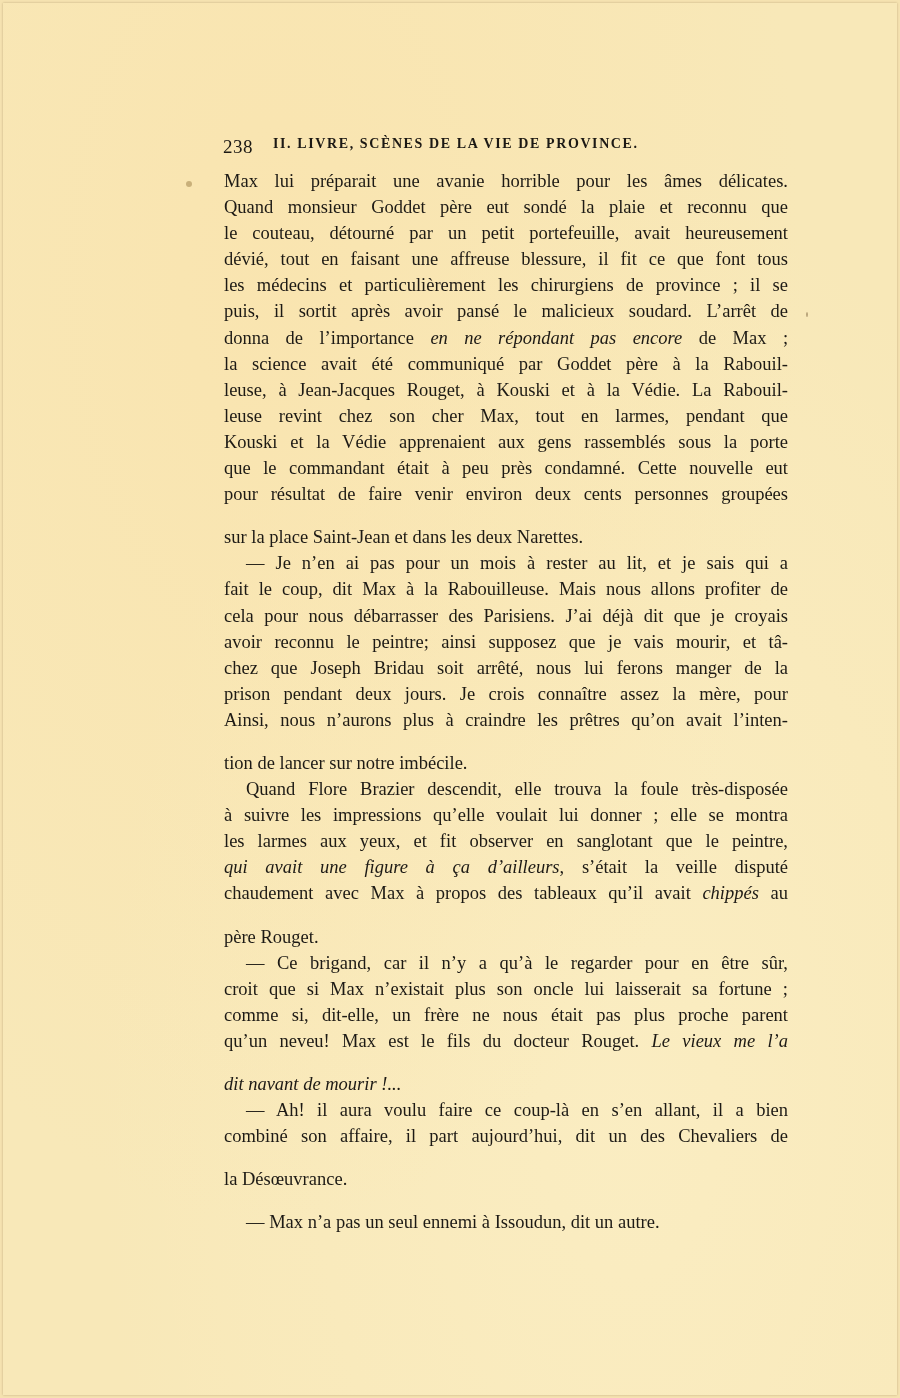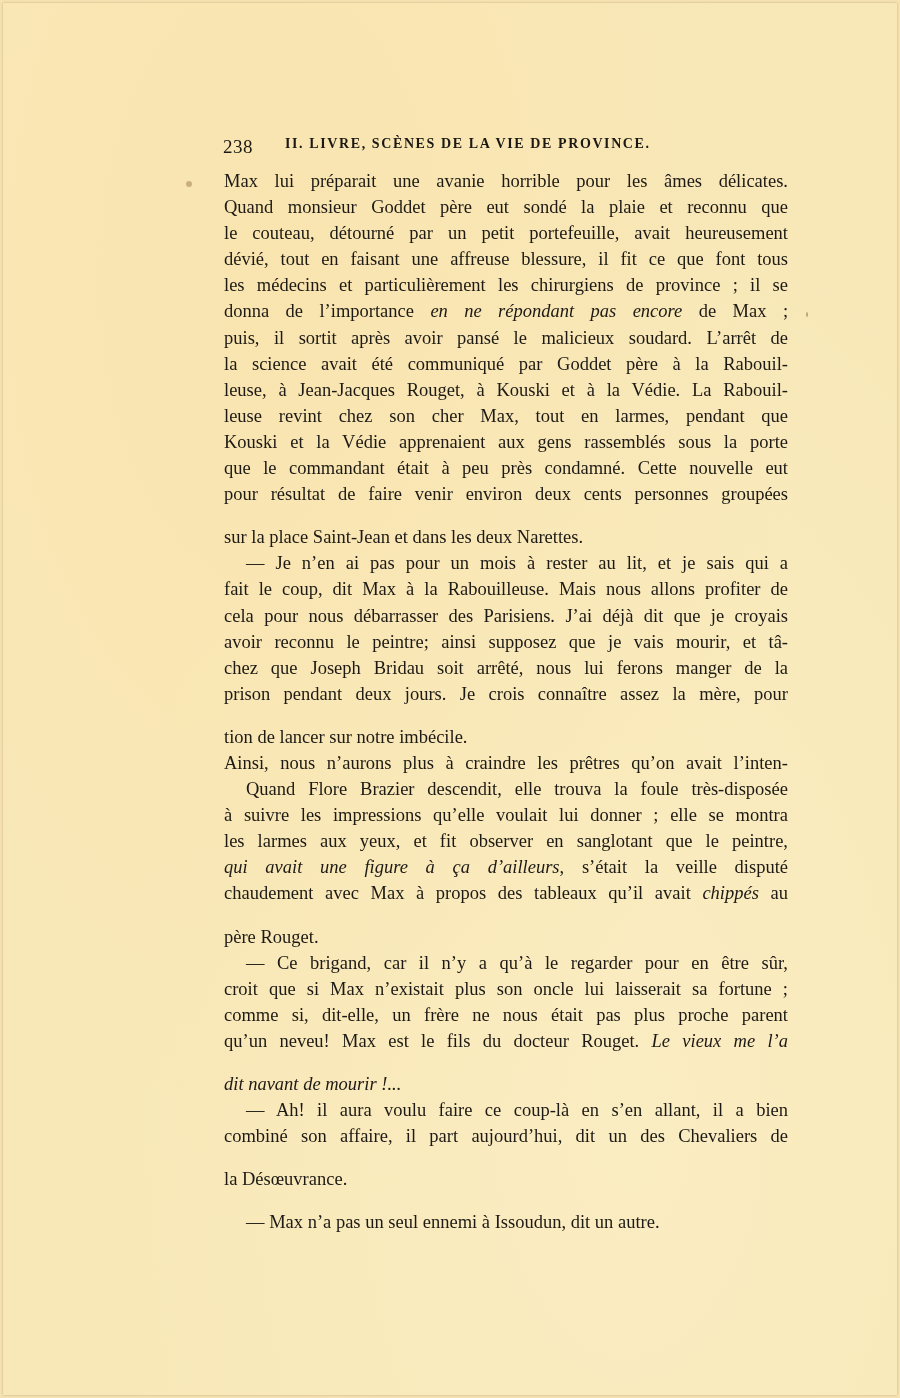--- a/index.html
+++ b/index.html
@@ -17,21 +17,21 @@
     box-shadow: 0 0 2px rgba(120,100,60,0.4);
   }
   .running-head {
     position: absolute; left: 220px; top: 133px; width: 566px;
     font-family: "Liberation Serif", serif;
     color: #1c1914;
     display: flex; align-items: flex-start;
   }
   .page-number { font-size: 19px; letter-spacing: 0.5px; }
   .head-title {
-    margin-left: 32px; font-size: 14px; font-weight: bold; letter-spacing: 1.6px;
+    margin-left: 20px; font-size: 14px; font-weight: bold; letter-spacing: 1.6px;
   }
   .text {
     position: absolute; left: 221px; top: 165px; width: 564px;
     font-family: "Liberation Serif", serif;
     font-size: 18.5px; line-height: 26.1px;
     color: #1d1a15;
   }
   .line {
     display: block; height: 26.1px; white-space: nowrap;
     text-align: justify; text-align-last: justify;
@@ -52,37 +52,37 @@
     <span class="page-number">238</span>
     <span class="head-title">II. LIVRE, SCÈNES DE LA VIE DE PROVINCE.</span>
   </div>
 
   <div class="text" id="body-text">
       <span class="line"><span>Max lui préparait une avanie horrible pour les âmes délicates.</span></span>
       <span class="line"><span>Quand monsieur Goddet père eut sondé la plaie et reconnu que</span></span>
       <span class="line"><span>le couteau, détourné par un petit portefeuille, avait heureusement</span></span>
       <span class="line"><span>dévié, tout en faisant une affreuse blessure, il fit ce que font tous</span></span>
       <span class="line"><span>les médecins et particulièrement les chirurgiens de province ; il se</span></span>
+      <span class="line"><span>puis, il sortit après avoir pansé le malicieux soudard. L’arrêt de</span></span>
       <span class="line"><span>donna de l’importance </span><span class="it">en ne répondant pas encore</span><span> de Max ;</span></span>
-      <span class="line"><span>puis, il sortit après avoir pansé le malicieux soudard. L’arrêt de</span></span>
       <span class="line"><span>la science avait été communiqué par Goddet père à la Rabouil-</span></span>
       <span class="line"><span>leuse, à Jean-Jacques Rouget, à Kouski et à la Védie. La Rabouil-</span></span>
       <span class="line"><span>leuse revint chez son cher Max, tout en larmes, pendant que</span></span>
       <span class="line"><span>Kouski et la Védie apprenaient aux gens rassemblés sous la porte</span></span>
       <span class="line"><span>que le commandant était à peu près condamné. Cette nouvelle eut</span></span>
       <span class="line"><span>pour résultat de faire venir environ deux cents personnes groupées</span></span>
       <span class="line last"><span>sur la place Saint-Jean et dans les deux Narettes.</span></span>
       <span class="line indent"><span>— Je n’en ai pas pour un mois à rester au lit, et je sais qui a</span></span>
       <span class="line"><span>fait le coup, dit Max à la Rabouilleuse. Mais nous allons profiter de</span></span>
       <span class="line"><span>cela pour nous débarrasser des Parisiens. J’ai déjà dit que je croyais</span></span>
       <span class="line"><span>avoir reconnu le peintre; ainsi supposez que je vais mourir, et tâ-</span></span>
       <span class="line"><span>chez que Joseph Bridau soit arrêté, nous lui ferons manger de la</span></span>
       <span class="line"><span>prison pendant deux jours. Je crois connaître assez la mère, pour</span></span>
+      <span class="line"><span>Ainsi, nous n’aurons plus à craindre les prêtres qu’on avait l’inten-</span></span>
       <span class="line last"><span>tion de lancer sur notre imbécile.</span></span>
-      <span class="line"><span>Ainsi, nous n’aurons plus à craindre les prêtres qu’on avait l’inten-</span></span>
       <span class="line indent"><span>Quand Flore Brazier descendit, elle trouva la foule très-disposée</span></span>
       <span class="line"><span>à suivre les impressions qu’elle voulait lui donner ; elle se montra</span></span>
       <span class="line"><span>les larmes aux yeux, et fit observer en sanglotant que le peintre,</span></span>
       <span class="line"><span class="it">qui avait une figure à ça d’ailleurs</span><span>, s’était la veille disputé</span></span>
       <span class="line"><span>chaudement avec Max à propos des tableaux qu’il avait </span><span class="it">chippés</span><span> au</span></span>
       <span class="line last"><span>père Rouget.</span></span>
       <span class="line indent"><span>— Ce brigand, car il n’y a qu’à le regarder pour en être sûr,</span></span>
       <span class="line"><span>croit que si Max n’existait plus son oncle lui laisserait sa fortune ;</span></span>
       <span class="line"><span>comme si, dit-elle, un frère ne nous était pas plus proche parent</span></span>
       <span class="line"><span>qu’un neveu! Max est le fils du docteur Rouget. </span><span class="it">Le vieux me l’a</span></span>

